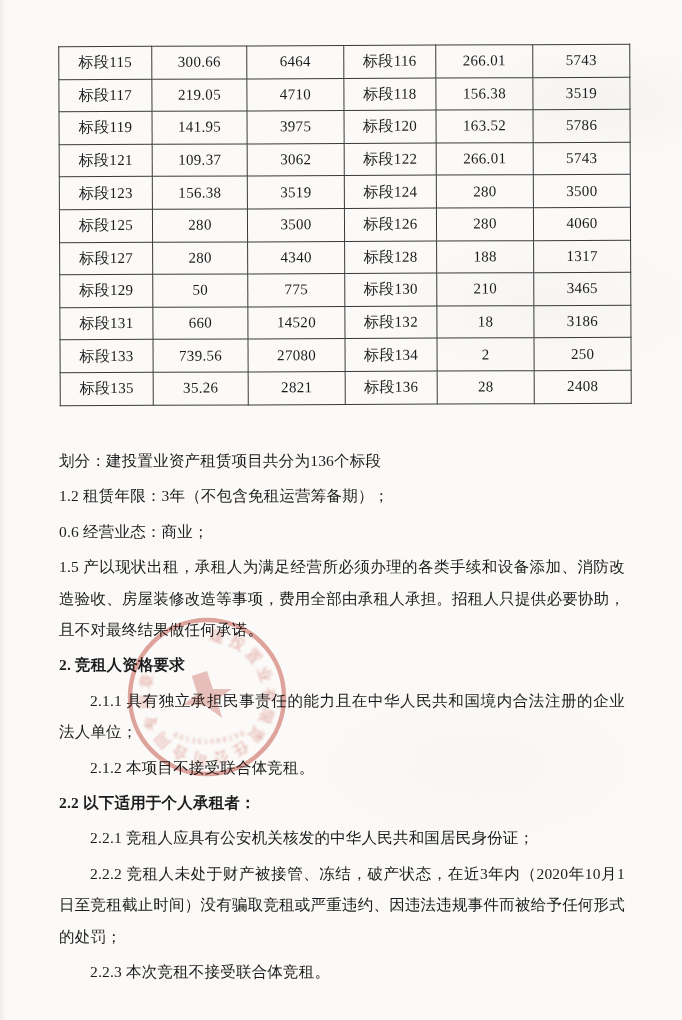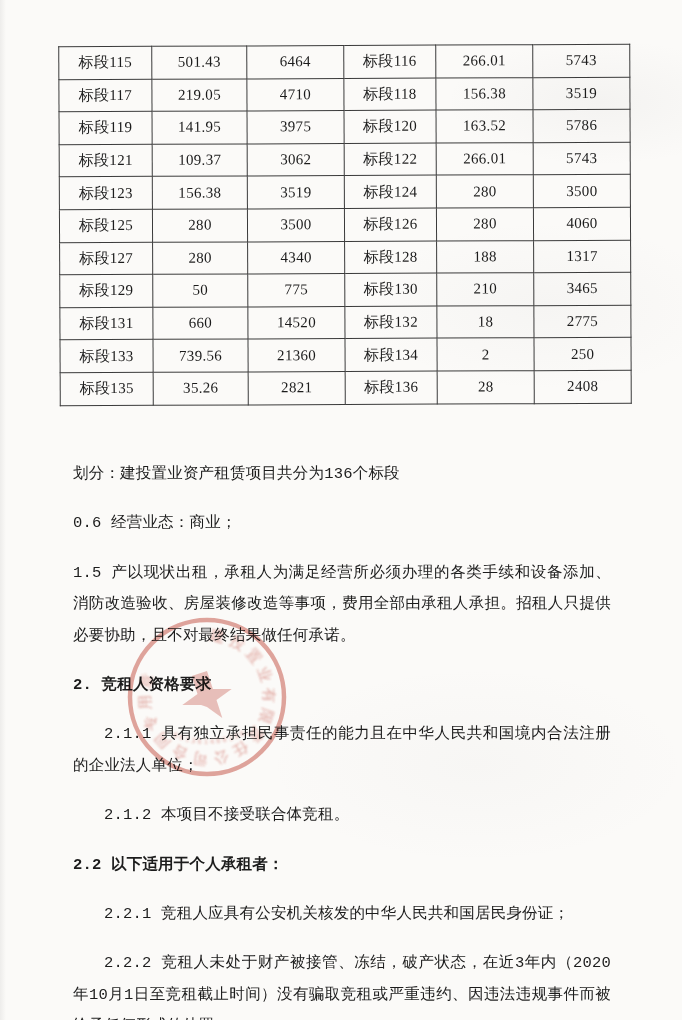--- a/index.html
+++ b/index.html
@@ -41,26 +41,25 @@
     white-space: nowrap;
     overflow: hidden;
   }
   .text-block {
     position: absolute;
     left: 55px;
     top: 441px;
     width: 574px;
   }
   .para {
-    margin: 18px;
+    margin: 4px;
     font-size: 15.5px;
     line-height: 31.4px;
     text-align: justify;
     letter-spacing: 0.2px;
-    font-family: Liberation Mono, monospace;
   }
   .para.bold { font-weight: bold; }
   .para.indent { text-indent: 31px; }
   .seal {
     position: absolute;
     left: 121px;
     top: 611px;
     width: 172px;
     height: 172px;
     pointer-events: none;
@@ -79,21 +78,21 @@
         <col style="width:93px">
           <col style="width:95px">
           <col style="width:97px">
         <col style="width:92px">
           <col style="width:97px">
           <col style="width:97px">
       </colgroup>
       <tbody>
           <tr>
             <td>标段115</td>
-            <td>501.43</td>
+            <td>300.66</td>
             <td>6464</td>
             <td>标段116</td>
             <td>266.01</td>
             <td>5743</td>
           </tr>
           <tr>
             <td>标段117</td>
             <td>219.05</td>
             <td>4710</td>
             <td>标段118</td>
@@ -147,44 +146,45 @@
             <td>标段130</td>
             <td>210</td>
             <td>3465</td>
           </tr>
           <tr>
             <td>标段131</td>
             <td>660</td>
             <td>14520</td>
             <td>标段132</td>
             <td>18</td>
-            <td>2775</td>
+            <td>3186</td>
           </tr>
           <tr>
             <td>标段133</td>
             <td>739.56</td>
-            <td>21360</td>
+            <td>27080</td>
             <td>标段134</td>
             <td>2</td>
             <td>250</td>
           </tr>
           <tr>
             <td>标段135</td>
             <td>35.26</td>
             <td>2821</td>
             <td>标段136</td>
             <td>28</td>
             <td>2408</td>
           </tr>
         </tbody>
     </table>
   </div>
 
   <div class="text-block">
       <p class="para">划分：建投置业资产租赁项目共分为136个标段</p>
+      <p class="para">1.2 租赁年限：3年（不包含免租运营筹备期）；</p>
       <p class="para">0.6 经营业态：商业；</p>
       <p class="para">1.5 产以现状出租，承租人为满足经营所必须办理的各类手续和设备添加、消防改造验收、房屋装修改造等事项，费用全部由承租人承担。招租人只提供必要协助，且不对最终结果做任何承诺。</p>
       <p class="para bold">2. 竞租人资格要求</p>
       <p class="para indent">2.1.1 具有独立承担民事责任的能力且在中华人民共和国境内合法注册的企业法人单位；</p>
       <p class="para indent">2.1.2 本项目不接受联合体竞租。</p>
       <p class="para bold">2.2 以下适用于个人承租者：</p>
       <p class="para indent">2.2.1 竞租人应具有公安机关核发的中华人民共和国居民身份证；</p>
       <p class="para indent">2.2.2 竞租人未处于财产被接管、冻结，破产状态，在近3年内（2020年10月1日至竞租截止时间）没有骗取竞租或严重违约、因违法违规事件而被给予任何形式的处罚；</p>
       <p class="para indent">2.2.3 本次竞租不接受联合体竞租。</p>
     </div>

